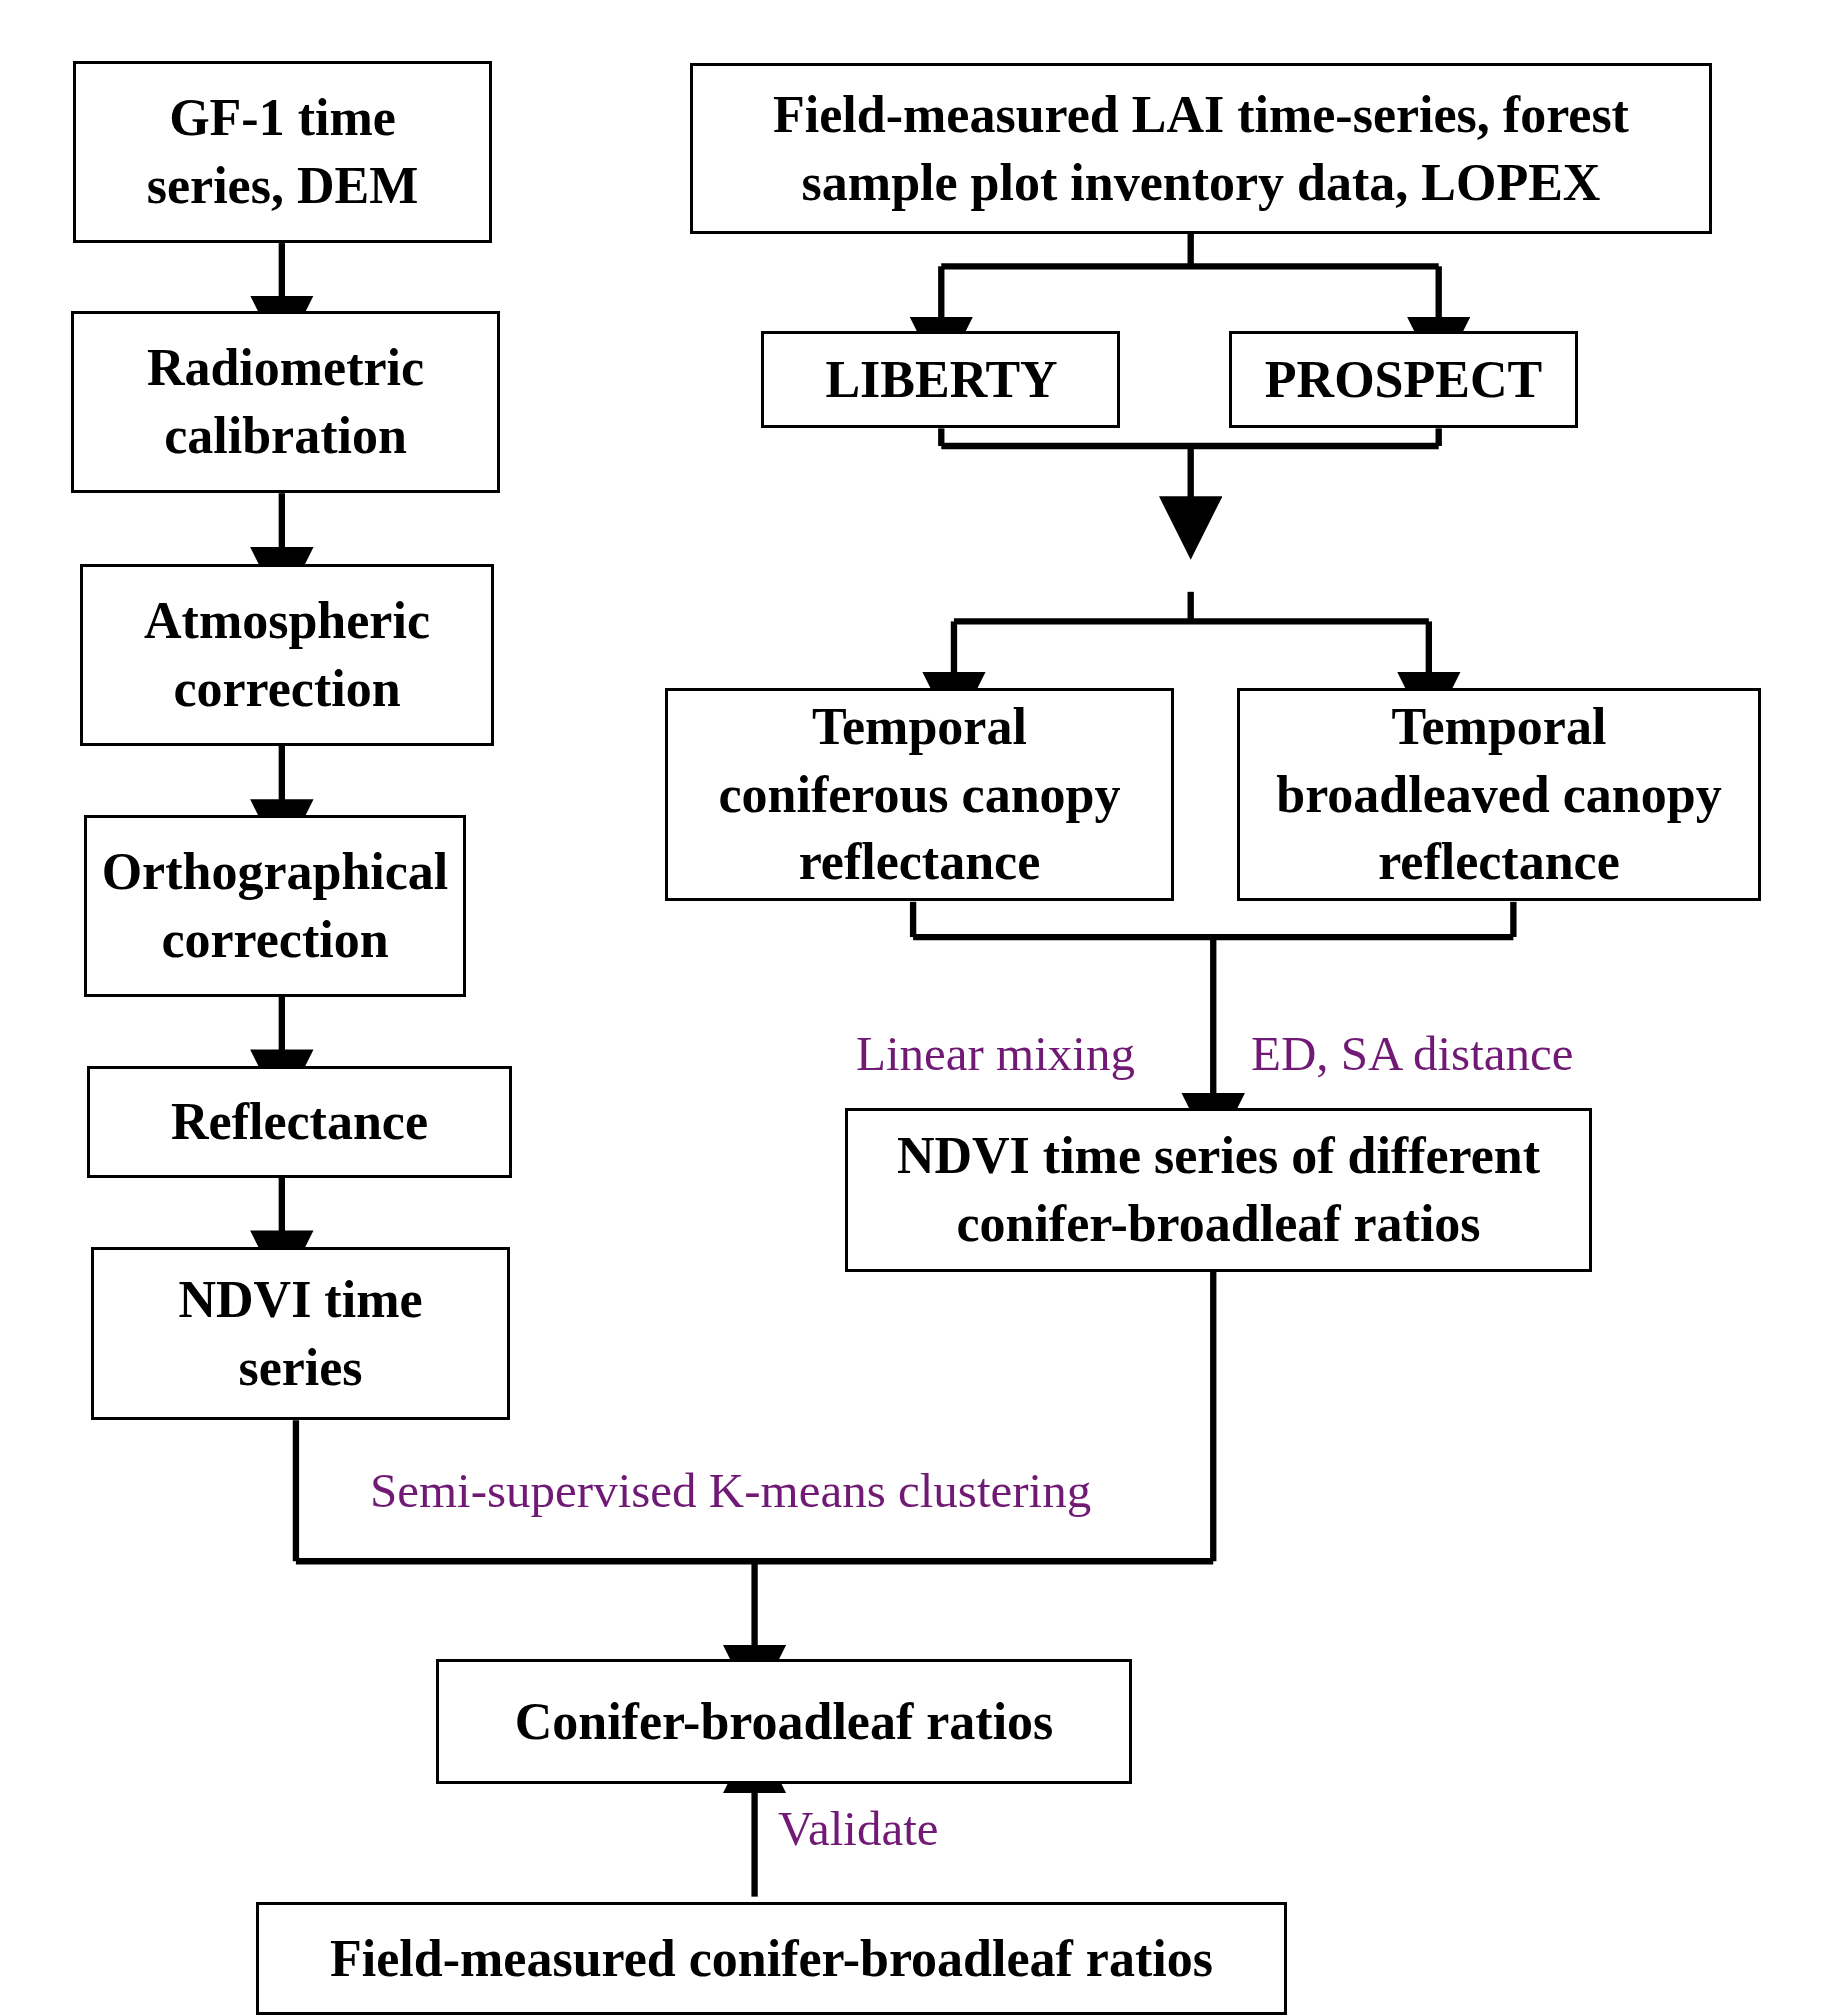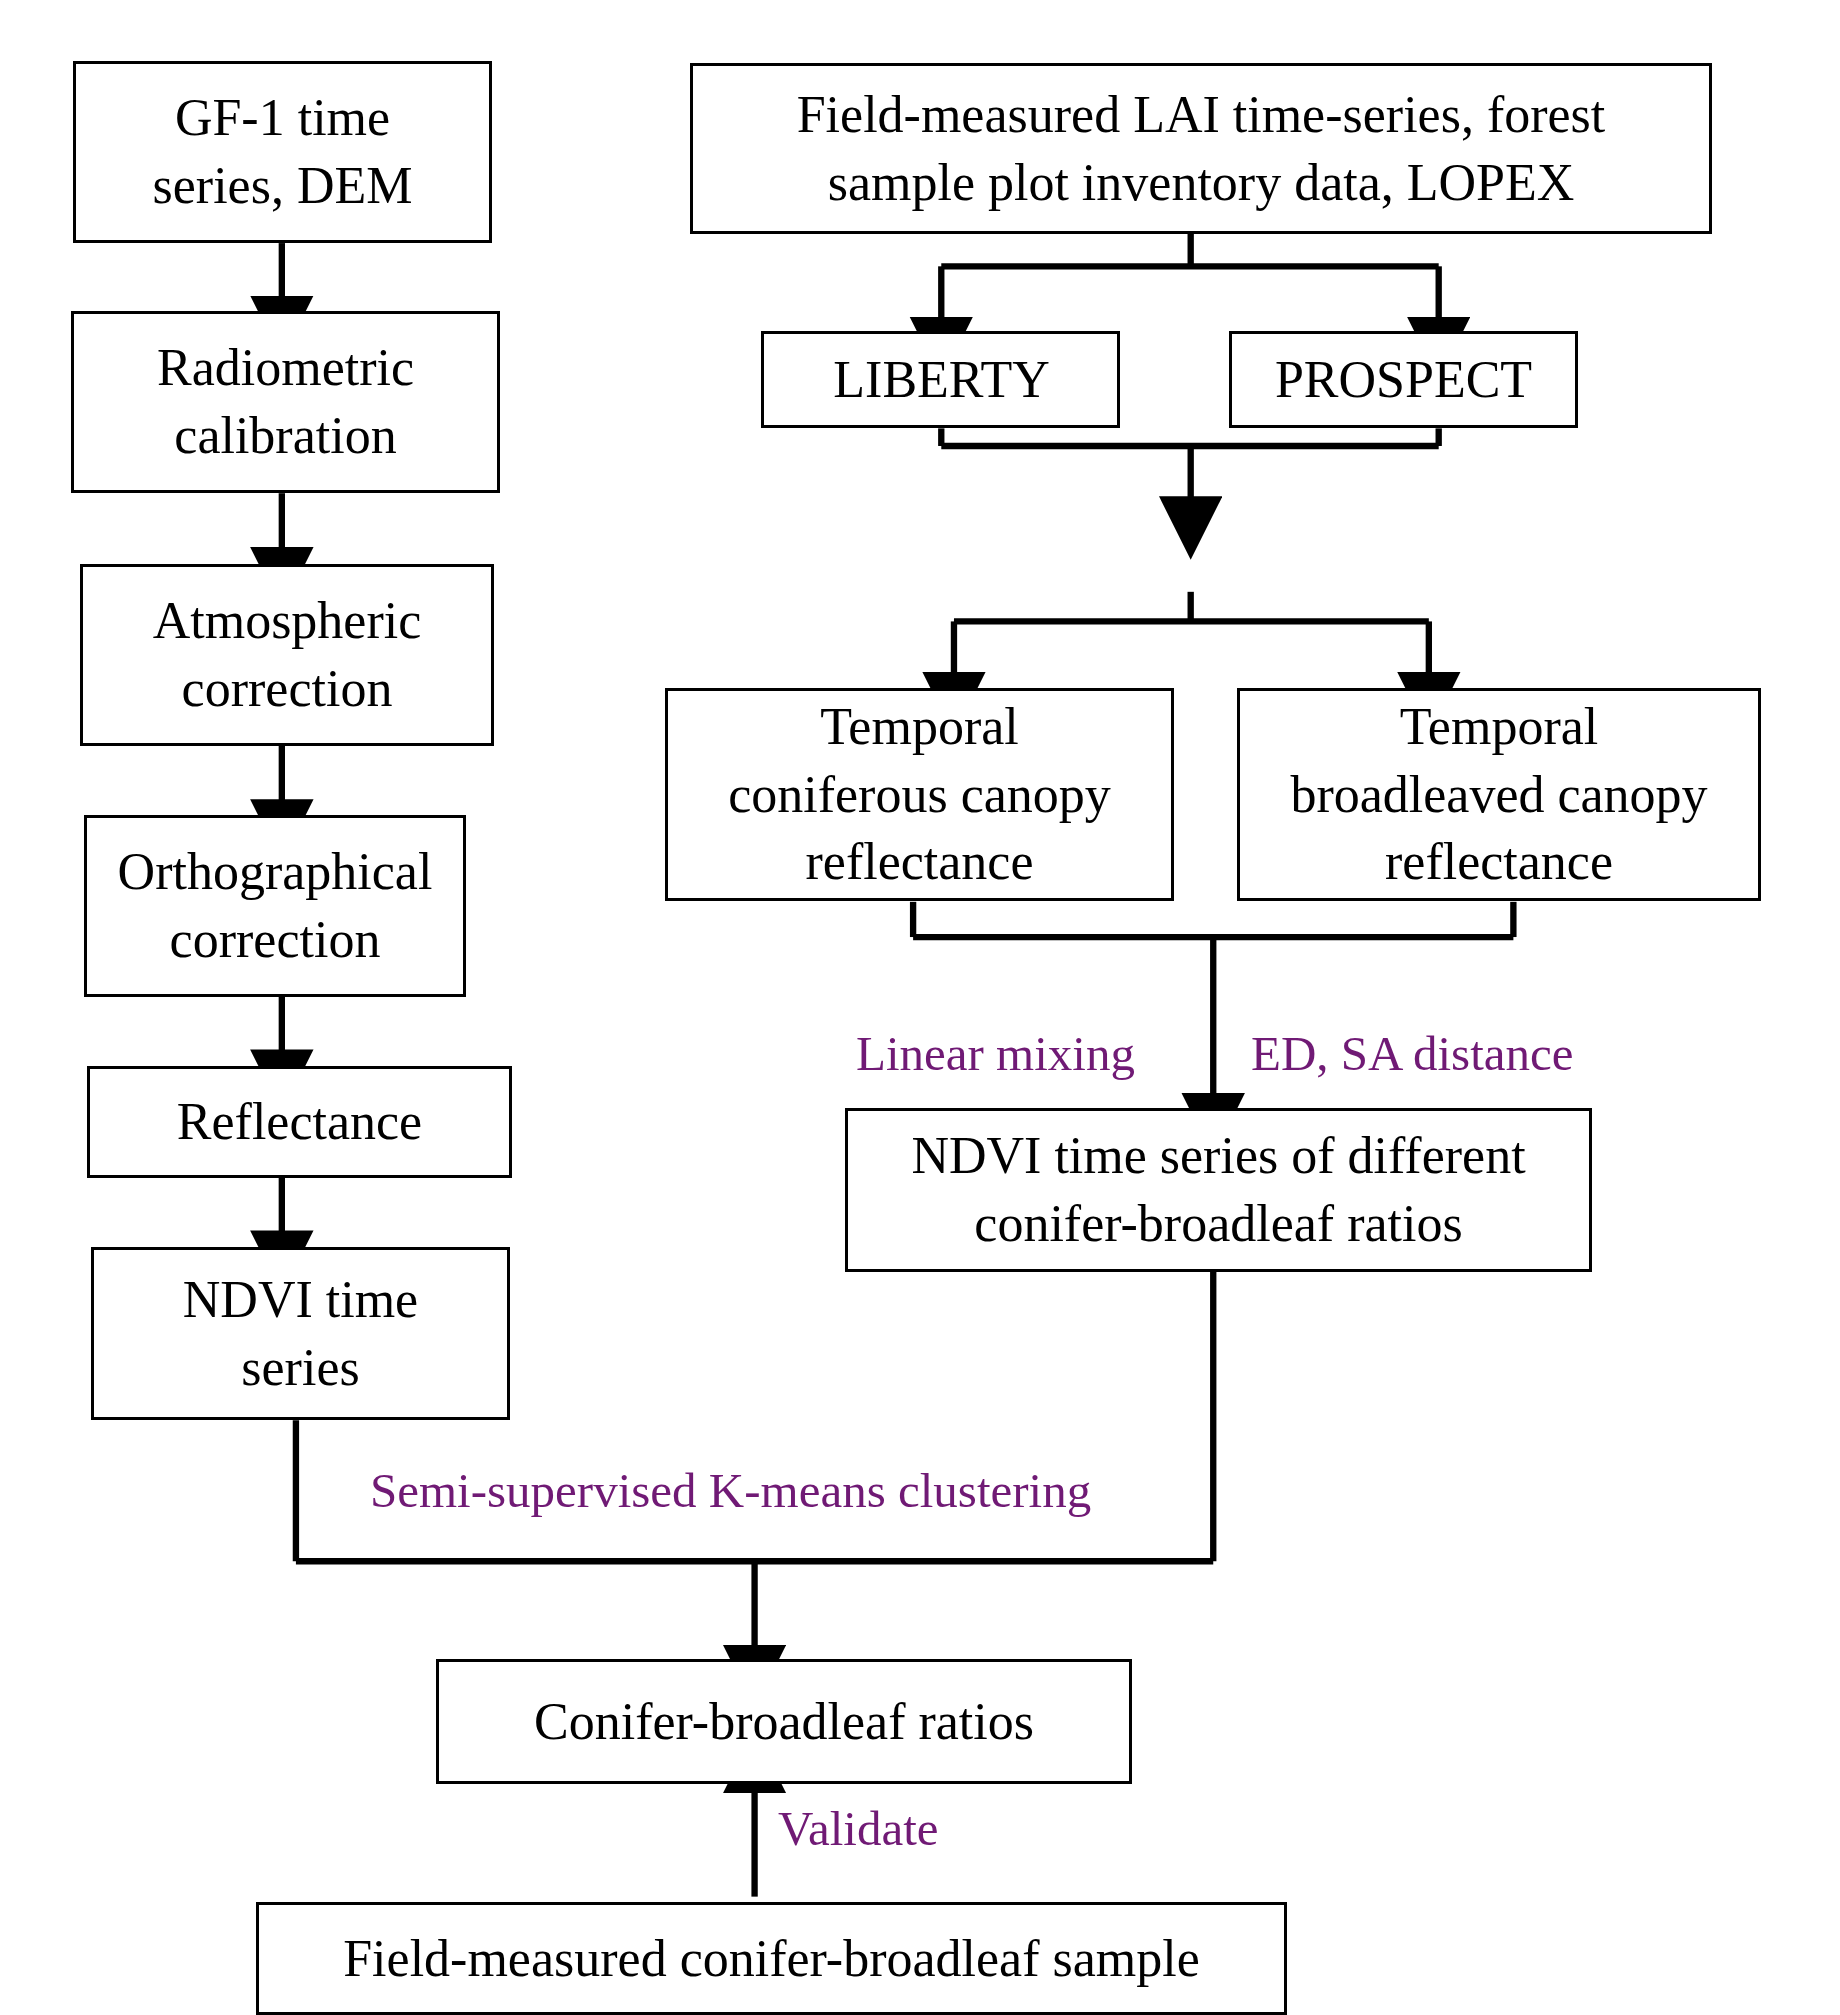--- a/index.html
+++ b/index.html
@@ -42,21 +42,21 @@
     display: block;
     width: 100%;
   }
   .edge-label {
     position: absolute;
     color: #701a75;
     white-space: nowrap;
     z-index: 3;
     background: transparent;
   }
-  .fs-big   { font-size: 52px; }
+  .fs-big   { font-size: 52px; font-weight: bold; }
   .fs-lab   { font-size: 49px; }
 </style>
 </head>
 <body>
 
 <div id="canvas">
 
   <svg class="wires" viewBox="0 0 2613 2860">
     <defs>
       <marker id="ah" markerWidth="14" markerHeight="14" refX="1.5" refY="5" orient="auto" markerUnits="strokeWidth">
@@ -149,21 +149,21 @@
 
   <div class="node fs-big" style="left:845px; top:1108px; width:747px; height:164px;">
     <span>NDVI time series of different<br>conifer-broadleaf ratios</span>
   </div>
 
   <div class="node fs-big" style="left:436px; top:1659px; width:696px; height:125px;">
     <span>Conifer-broadleaf ratios</span>
   </div>
 
   <div class="node fs-big" style="left:256px; top:1902px; width:1031px; height:113px;">
-    <span>Field-measured conifer-broadleaf sample</span>
+    <span>Field-measured conifer-broadleaf ratios</span>
   </div>
 
   <div class="edge-label fs-lab" style="left:856px; top:1025px;">Linear mixing</div>
 
   <div class="edge-label fs-lab" style="left:1251px; top:1025px;">ED, SA distance</div>
 
   <div class="edge-label fs-lab" style="left:370px; top:1462px;">Semi-supervised K-means clustering</div>
 
   <div class="edge-label fs-lab" style="left:762px; top:1800px;margin-left:16px;">Validate</div>
 

